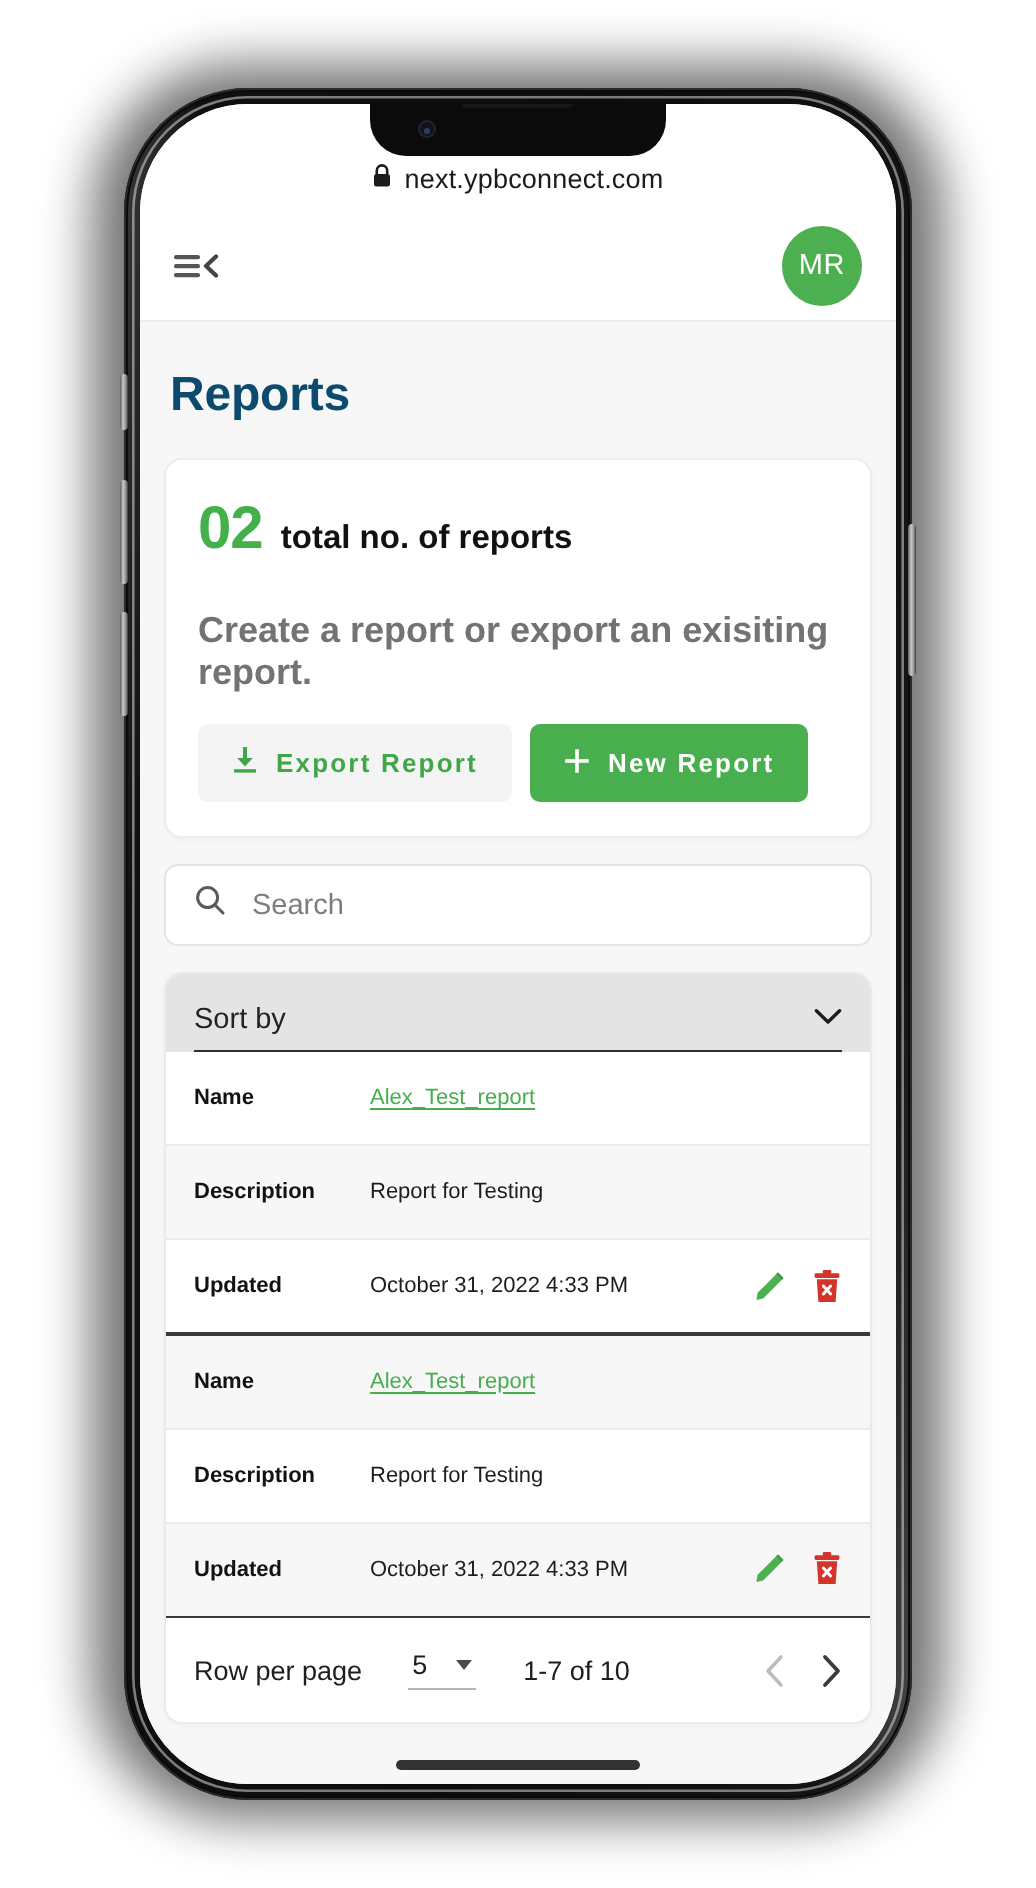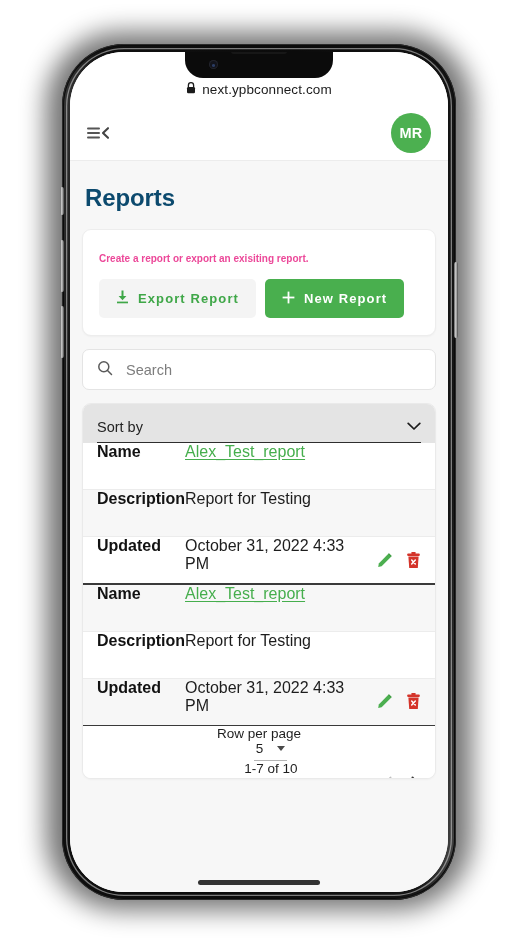--- a/index.html
+++ b/index.html
@@ -166,21 +166,21 @@
     align-items: center;
     cursor: pointer;
   }
   .avatar {
     width: 40px;
     height: 40px;
     border-radius: 50%;
     background: #4CB050;
     color: #fff;
     font-size: 14.5px;
-    font-weight: bold;
+    font-weight: normal;
     letter-spacing: .3px;
     display: flex;
     align-items: center;
     justify-content: center;
     cursor: pointer;
   }
 
   
   .page {
     background: #f7f7f7;
@@ -217,24 +217,24 @@
     font-weight: bold;
     color: #43B04A;
     letter-spacing: -.5px;
   }
   .stat-label {
     font-size: 16.5px;
     font-weight: bold;
     color: #111;
   }
   .stat-sub {
-    margin-top: 5px;
-    font-size: 10px;
+    margin-top: 23px;
+    font-size: 18px;
     font-weight: bold;
-    color: #ec4899;
+    color: #737373;
   }
   .stat-actions {
     margin-top: 15px;
     display: flex;
     gap: 9px;
   }
   .btn {
     display: inline-flex;
     align-items: center;
     gap: 9px;
@@ -296,24 +296,25 @@
     padding-bottom: 7px;
   }
   .sort-label {
     font-size: 14.5px;
     color: #232323;
     font-weight: 500;
   }
 
   .rowline {
     display: flex;
+    align-items: center;
     padding: 0 14px;
     height: 46px;
     box-sizing: border-box;
-    font-size: 16px;
+    font-size: 11px;
   }
   .rowline.shade { background: #f7f7f7; }
   .rowline.plain { background: #ffffff; }
   .rl-key {
     width: 88px;
     flex: 0 0 88px;
     font-weight: bold;
     color: #121212;
   }
   .rl-val {
@@ -341,21 +342,20 @@
   
   .pager {
     background: #ffffff;
     display: flex;
     align-items: center;
     padding: 0 14px;
     height: 52px;
     box-sizing: border-box;
     font-size: 13.5px;
     color: #1e1e1e;
-    flex-direction: column;
   }
   .pager-label { font-weight: 500; }
   .pager-select {
     margin-left: 23px;
     display: flex;
     align-items: center;
     gap: 14px;
     border-bottom: 1px solid #b5b5b5;
     padding: 0 2px 4px 2px;
     cursor: pointer;
@@ -433,20 +433,24 @@
       <div class="avatar">
         <span>MR</span>
       </div>
     </div>
 
     <div class="page">
 
       <div class="page-title">Reports</div>
 
       <div class="card stat-card">
+        <div class="stat-line">
+          <span class="stat-num">02</span>
+          <span class="stat-label">total no. of reports</span>
+        </div>
         <div class="stat-sub">Create a report or export an exisiting report.</div>
         <div class="stat-actions">
           <button class="btn btn-ghost">
             <span>
               <svg width="13" height="14" viewBox="0 0 13 14">
                 <rect x="5.5" y="0.5" width="2" height="6.5" fill="#3FA748"></rect>
                 <path d="M2.6 6 L6.5 10.2 L10.4 6 Z" fill="#3FA748"></path>
                 <rect x="1" y="11.6" width="11" height="1.7" fill="#3FA748"></rect>
               </svg>
             </span>

